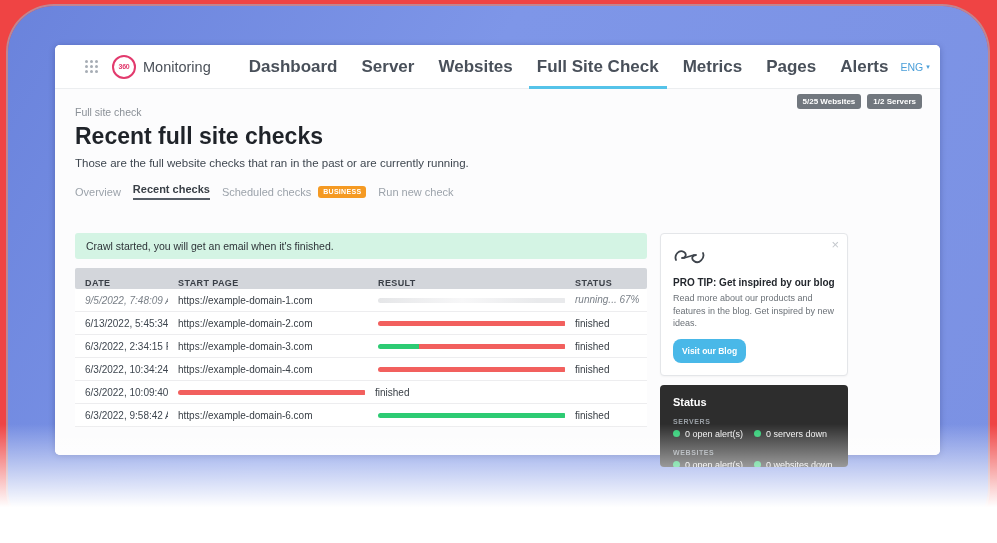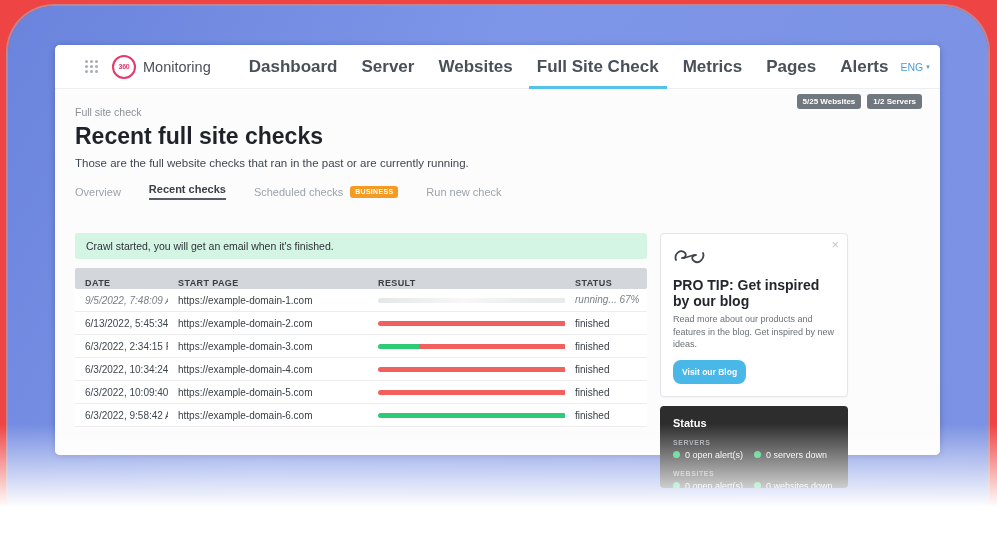--- a/index.html
+++ b/index.html
@@ -27,21 +27,21 @@
   .nav-item.active::after{content:"";position:absolute;left:4px;right:4px;bottom:-1px;height:3px;background:#55c3e9;}
   .lang{margin-left:auto;font-size:10.5px;color:#4b9fd9;cursor:pointer;display:flex;align-items:center;gap:3px;}
   .lang .chev{font-size:7px;}
   
   .content{position:relative;padding:0 20px;background:#fcfcfd;height:366px;border-radius:0 0 5px 5px;}
   .plan-badges{position:absolute;top:5px;right:18px;display:flex;gap:6px;}
   .plan-badge{background:#71777e;color:#fff;font-size:8px;font-weight:700;padding:3px 6px;border-radius:3px;}
   .breadcrumb{padding-top:17px;font-size:10.5px;color:#8a9097;}
   h1.page-title{margin:4px 0 0 0;font-size:23px;line-height:28px;font-weight:700;color:#1f2329;}
   .page-desc{margin-top:7px;font-size:11.5px;color:#3f4750;}
-  .tabs{display:flex;align-items:center;margin-top:14px;gap:28px;}
+  .tabs{display:flex;align-items:center;margin-top:14px;gap:12px;}
   .tab{font-size:11px;color:#9ca3ab;cursor:pointer;display:flex;align-items:center;gap:7px;padding-bottom:4px;}
   .tab .tab-label{white-space:nowrap;}
   .tab.active .tab-label{color:#3a4047;font-weight:700;border-bottom:2px solid #565d66;padding-bottom:3px;}
   .biz-badge{background:#f59a23;color:#fff;font-size:7px;font-weight:800;padding:2.5px 5px;border-radius:3px;letter-spacing:.3px;}
   .biz-badge:empty{display:none;}
   .columns{display:flex;margin-top:29px;gap:13px;align-items:flex-start;}
   .left-col{width:572px;flex:0 0 auto;}
   
   .banner{background:#d4f4e4;border-radius:3px;height:26px;display:flex;align-items:center;padding:0 11px;
           font-size:10.5px;color:#2e3338;}
@@ -64,21 +64,21 @@
   .trow.pending .td.date,.trow.pending .status-text{font-style:italic;color:#7a8088;}
   .status-text{margin-right:7px;}
   .abort-btn{background:#f2605e;color:#fff;font-size:8.5px;font-style:italic;font-weight:600;
              padding:2.5px 7px;border-radius:3px;cursor:pointer;display:inline-block;}
   .abort-btn:empty{display:none;}
   
   .right-col{width:188px;flex:0 0 auto;}
   .protip{background:#fff;border:1px solid #e4e6e9;border-radius:4px;padding:11px 12px 12px;position:relative;
           box-shadow:0 1px 2px rgba(0,0,0,.04);}
   .close-x{position:absolute;top:4px;right:8px;color:#c3c7cc;font-size:13px;cursor:pointer;line-height:1;}
-  .protip-title{font-size:14px;font-weight:700;color:#23272d;margin-top:8px;}
+  .protip-title{font-size:10px;font-weight:700;color:#23272d;margin-top:8px;}
   .protip-body{font-size:9px;color:#6b7177;line-height:1.4;margin-top:4px;}
   .blog-btn{margin-top:9px;background:#49b8e8;color:#fff;border:none;font-size:8.5px;font-weight:600;
             padding:7px 9px;border-radius:8px;cursor:pointer;font-family:"Liberation Sans",sans-serif;}
   .status-card{margin-top:9px;background:#2d2d2d;border-radius:4px;padding:11px 13px;height:60px;overflow:hidden;}
   .status-title{color:#fff;font-size:11px;font-weight:700;}
   .sec-label{margin-top:10px;font-size:7px;color:#9aa0a6;letter-spacing:.6px;font-weight:700;}
   .sec-items{display:flex;margin-top:4px;}
   .sitem{display:flex;align-items:center;font-size:9px;color:#f1f1f1;width:50%;}
   .dot{width:7px;height:7px;border-radius:50%;background:#2dcb73;margin-right:5px;flex:0 0 auto;}
   .doodle{display:block;}
@@ -191,21 +191,20 @@
             <div class="td url c-url">https://example-domain-4.com</div>
             <div class="td c-result">
                   <div class="bar">
                     <div style="width: 100%; background: rgb(242, 96, 94);"></div>
                   </div>
                 </div>
             <div class="td c-status"><span class="status-text">finished</span></div>
           </div>
           <div class="trow">
             <div class="td date c-date">6/3/2022, 10:09:40 AM</div>
-            <div class="td url c-url">https://example-domain-5.com</div>
             <div class="td c-result">
                   <div class="bar">
                     <div style="width: 100%; background: rgb(242, 96, 94);"></div>
                   </div>
                 </div>
             <div class="td c-status"><span class="status-text">finished</span></div>
           </div>
           <div class="trow">
             <div class="td date c-date">6/3/2022, 9:58:42 AM</div>
             <div class="td url c-url">https://example-domain-6.com</div>

